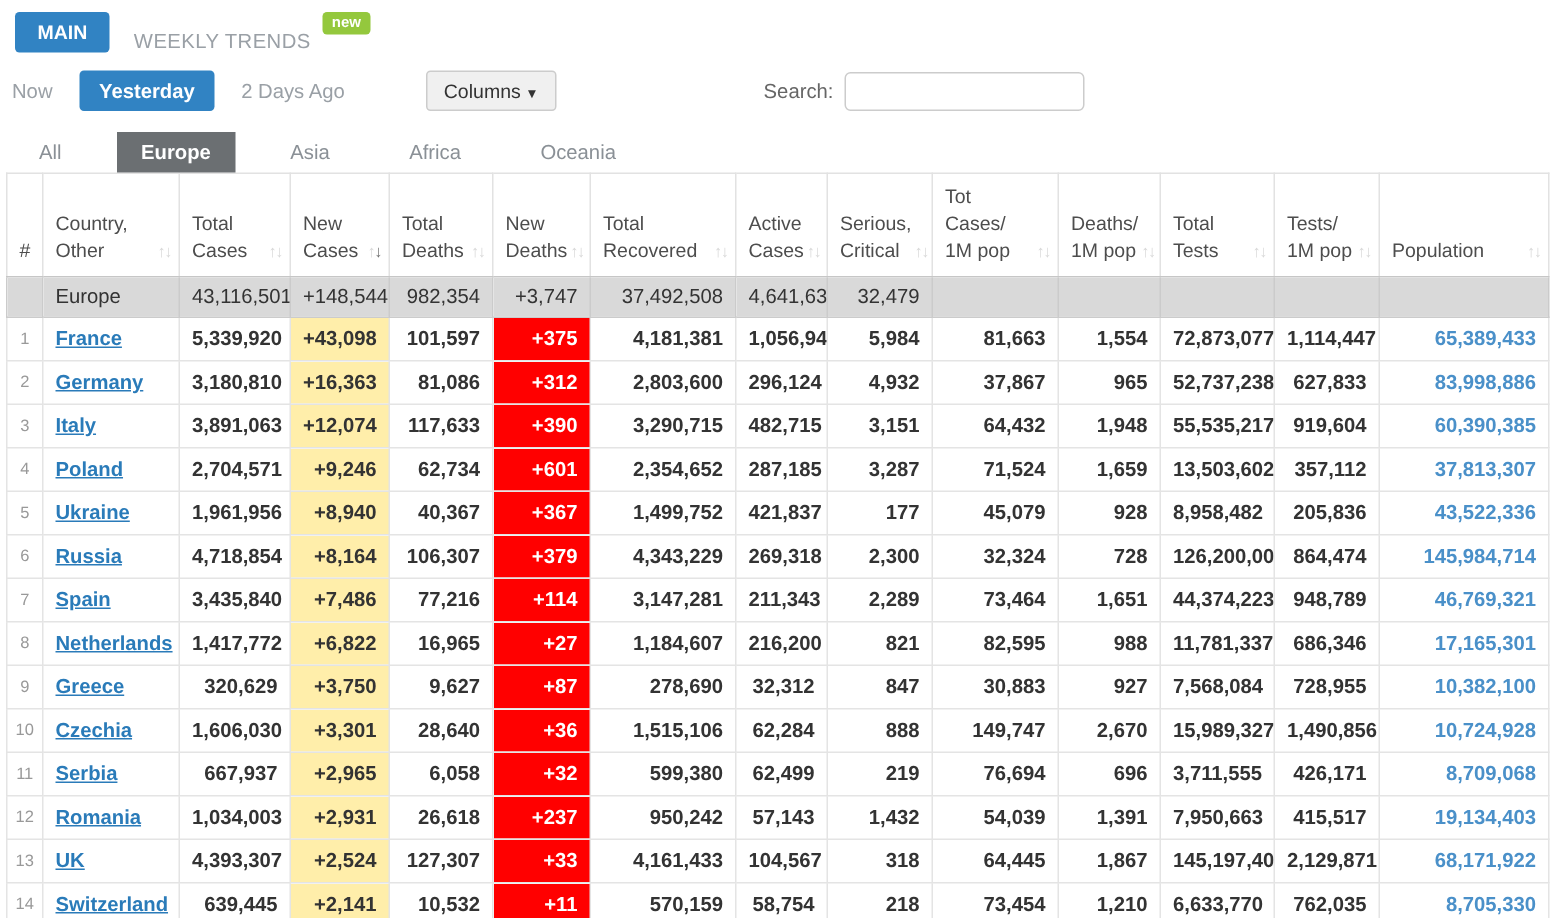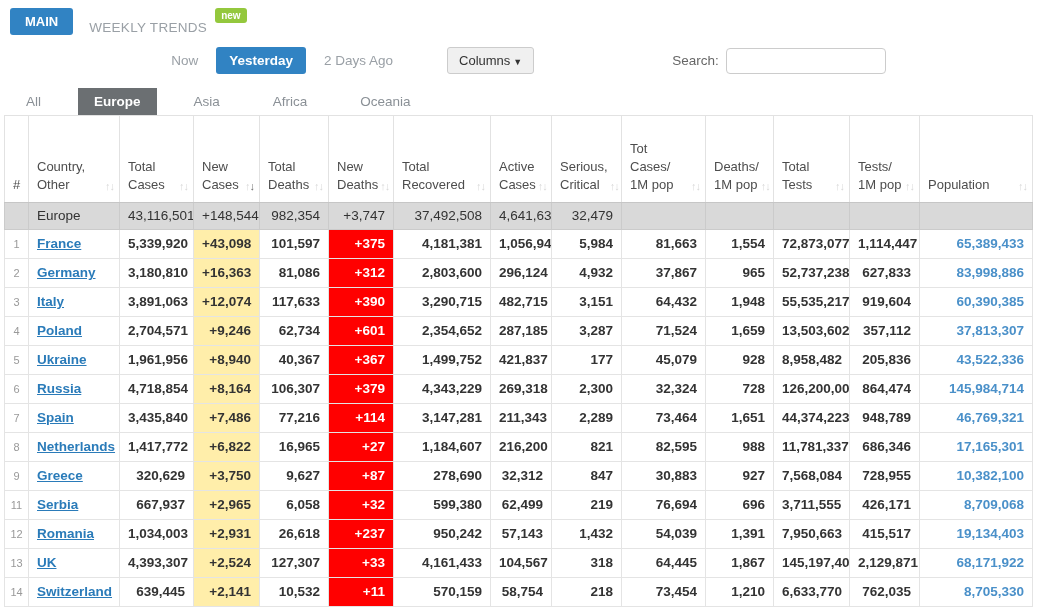--- a/index.html
+++ b/index.html
@@ -13,21 +13,21 @@
   .btn-main {
     background:#3183c3; color:#fff; font-weight:bold; font-size:13px;
     padding:6px 15px; border-radius:3px; border:none; cursor:pointer;
   }
   .weekly { color:#9aa0a6; font-size:13.5px; margin-left:16px; letter-spacing:.3px; cursor:pointer; }
   .badge-new {
     background:#94c83d; color:#fff; font-size:10px; font-weight:bold;
     padding:2px 6px; border-radius:3px; margin-left:8px; align-self:flex-start; cursor:default;
   }
   
-  .controls { margin:12px 0 0 14px; display:flex; align-items:center; font-size:13.5px;justify-content:center; }
+  .controls { margin:12px 0 0 2px; display:flex; align-items:center; font-size:13.5px; }
   .ctl-link { color:#9aa0a6; padding:6px 6px; cursor:pointer; }
   .btn-yesterday {
     background:#3183c3; color:#fff; font-weight:bold; font-size:13.5px;
     padding:6px 13px; border-radius:3px; border:none; margin:0 12px; cursor:pointer;
   }
   .btn-columns {
     margin-left:48px; background:#f0f0f0; border:1px solid #ccc; border-radius:3px;
     padding:5px 11px; color:#333; font-size:13px; cursor:pointer;
   }
   .btn-columns .caret { font-size:9px; color:#333; margin-left:3px; }
@@ -42,21 +42,21 @@
   .cont-tab { padding:6px 16px; color:#8a9096; cursor:pointer; white-space:nowrap; }
   .cont-tab.active { background:#6b6f72; color:#fff; font-weight:bold; }
   
   table { border-collapse:collapse; margin:0 4px; width:1029px; table-layout:fixed; font-size:13px; }
   th {
     vertical-align:bottom; text-align:left; font-weight:normal; color:#4d4d4d;
     padding:6px 5px 7px 8px; border:1px solid #e2e2e2; border-bottom:1px solid #c6c6c6;
     background:#fff; line-height:1.4; cursor:pointer;
   }
   .th-flex { display:flex; align-items:flex-end; justify-content:space-between; }
-  .th-label { white-space:pre-line;margin-top:18px; }
+  .th-label { white-space:pre-line; }
   .sort-icon { font-size:11px; letter-spacing:-1px; color:#d9d9d9; white-space:nowrap; padding-left:2px; }
   .sort-icon .arr.on { color:#6f6f6f; }
   td { border:1px solid #e4e4e4; padding:5px 8px; height:29px; overflow:hidden; white-space:nowrap; }
   td.rank { color:#999; font-size:11px; text-align:center; padding:5px 2px; }
   td.country { text-align:left; }
   td.country a { color:#2a7bb9; font-weight:bold; text-decoration:underline; font-size:13.5px; cursor:pointer; }
   td.num { text-align:right; font-weight:bold; color:#333; font-size:13.5px; }
   tr.totals-row td { background:#d9d9d9; font-weight:normal; color:#333; border-color:#cbcbcb; font-size:13.5px; height:27px; }
   tr.totals-row td.region { text-align:left; font-weight:normal; }
   td.cell-new_cases { background:#ffeeaa; }
@@ -363,20 +363,36 @@
         <td class="num cell-total_recovered">278,690</td>
         <td class="num cell-active_cases">32,312</td>
         <td class="num cell-serious_critical">847</td>
         <td class="num cell-cases_per_1m">30,883</td>
         <td class="num cell-deaths_per_1m">927</td>
         <td class="num cell-total_tests">7,568,084</td>
         <td class="num cell-tests_per_1m">728,955</td>
         <td class="num cell-population">10,382,100</td>
       </tr>
       <tr>
+        <td class="rank">10</td>
+        <td class="country"><a>Czechia</a></td>
+        <td class="num cell-total_cases">1,606,030</td>
+        <td class="num cell-new_cases">+3,301</td>
+        <td class="num cell-total_deaths">28,640</td>
+        <td class="num cell-new_deaths">+36</td>
+        <td class="num cell-total_recovered">1,515,106</td>
+        <td class="num cell-active_cases">62,284</td>
+        <td class="num cell-serious_critical">888</td>
+        <td class="num cell-cases_per_1m">149,747</td>
+        <td class="num cell-deaths_per_1m">2,670</td>
+        <td class="num cell-total_tests">15,989,327</td>
+        <td class="num cell-tests_per_1m">1,490,856</td>
+        <td class="num cell-population">10,724,928</td>
+      </tr>
+      <tr>
         <td class="rank">11</td>
         <td class="country"><a>Serbia</a></td>
         <td class="num cell-total_cases">667,937</td>
         <td class="num cell-new_cases">+2,965</td>
         <td class="num cell-total_deaths">6,058</td>
         <td class="num cell-new_deaths">+32</td>
         <td class="num cell-total_recovered">599,380</td>
         <td class="num cell-active_cases">62,499</td>
         <td class="num cell-serious_critical">219</td>
         <td class="num cell-cases_per_1m">76,694</td>

